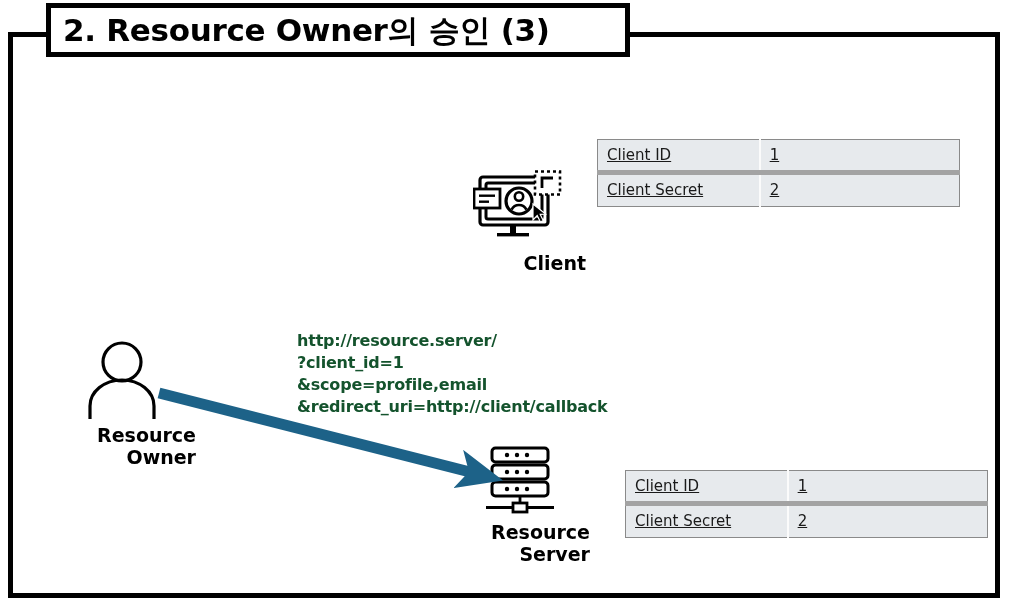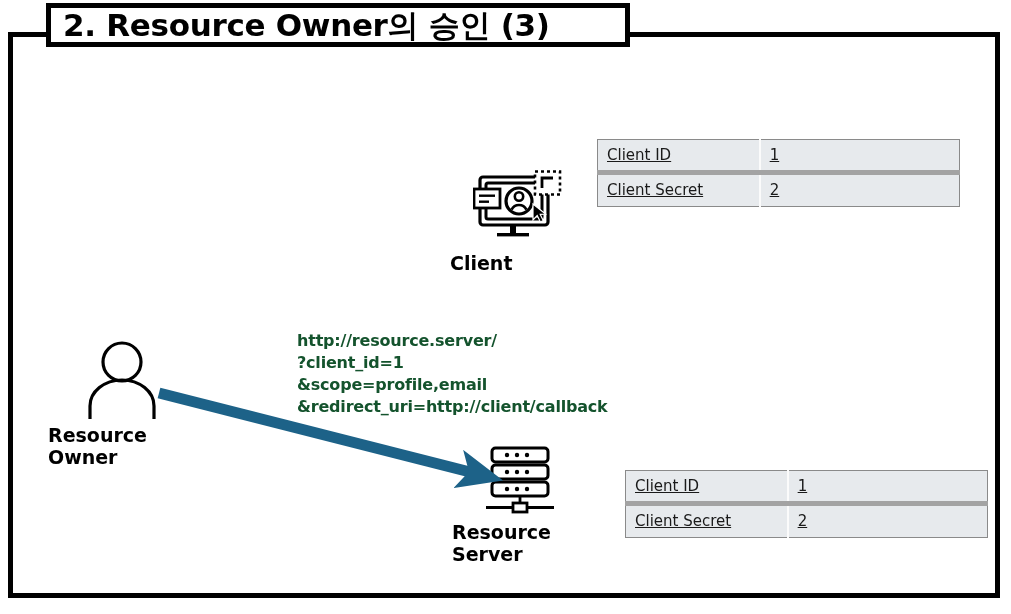--- a/index.html
+++ b/index.html
@@ -27,21 +27,21 @@
     box-sizing: border-box;
     background: #ffffff;
   }
 
   
   #title-box {
     position: absolute;
     left: 46px;
     top: 3px;
     width: 584px;
-    height: 44px;
+    height: 54px;
     border: 5px solid #000000;
     box-sizing: border-box;
     background: #ffffff;
     display: flex;
     align-items: center;
     padding-left: 12px;
     z-index: 5;
   }
   #title-text {
     font-family: "DejaVu Sans", "Liberation Sans", sans-serif;
@@ -49,21 +49,21 @@
     font-weight: 700;
     letter-spacing: -0.3px;
     line-height: 1;
     white-space: nowrap;
     color: #000000;
   }
 
   
   .node-label {
     position: absolute;
-    text-align: left;
+    text-align: right;
     font-family: "DejaVu Sans", "Liberation Sans", sans-serif;
     font-weight: 700;
     font-size: 19px;
     line-height: 1.18;
     color: #000000;
     white-space: pre-line;
   }
 
   
   .kv-table {

